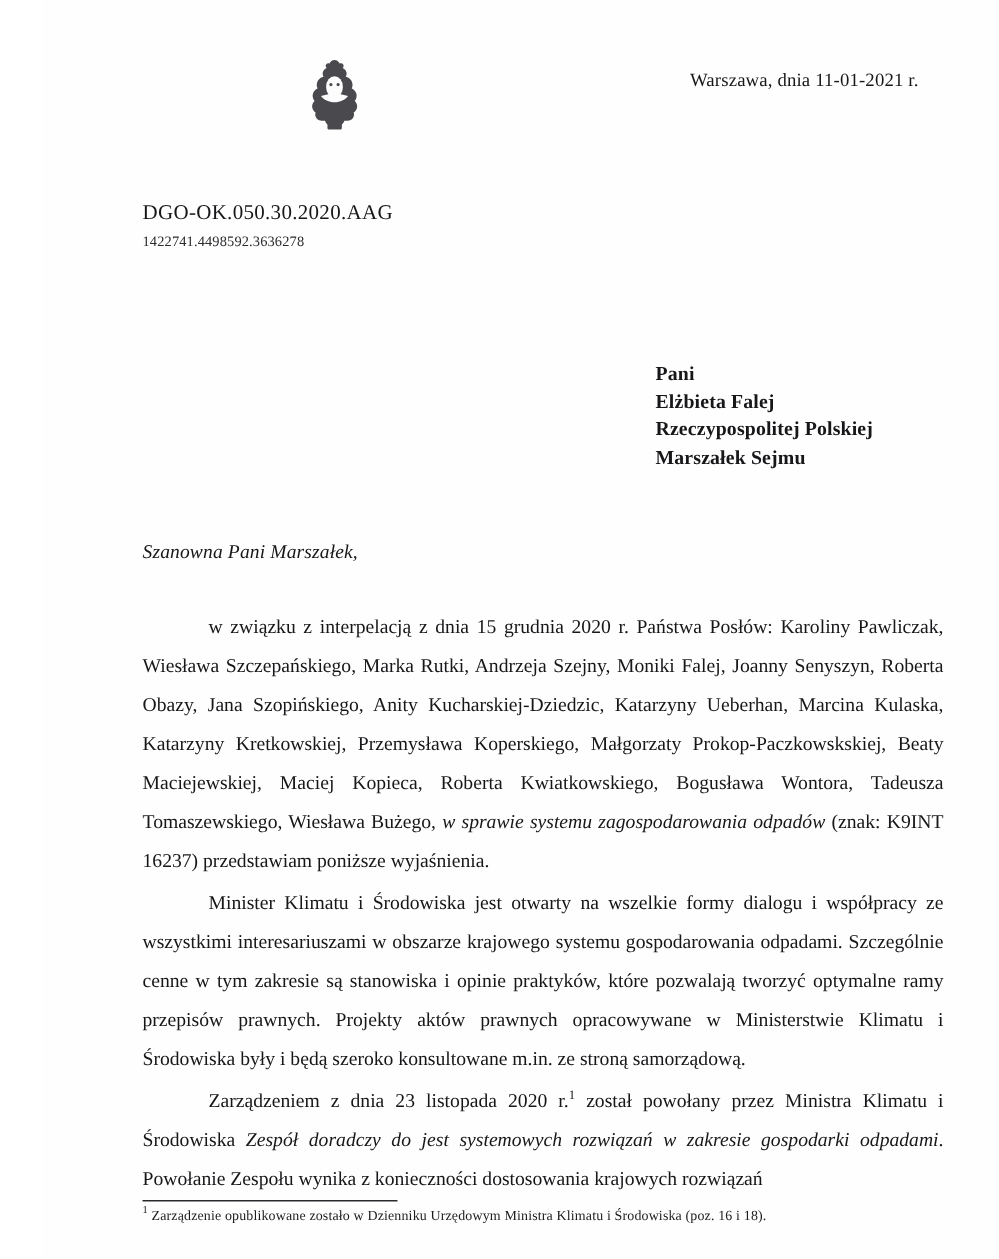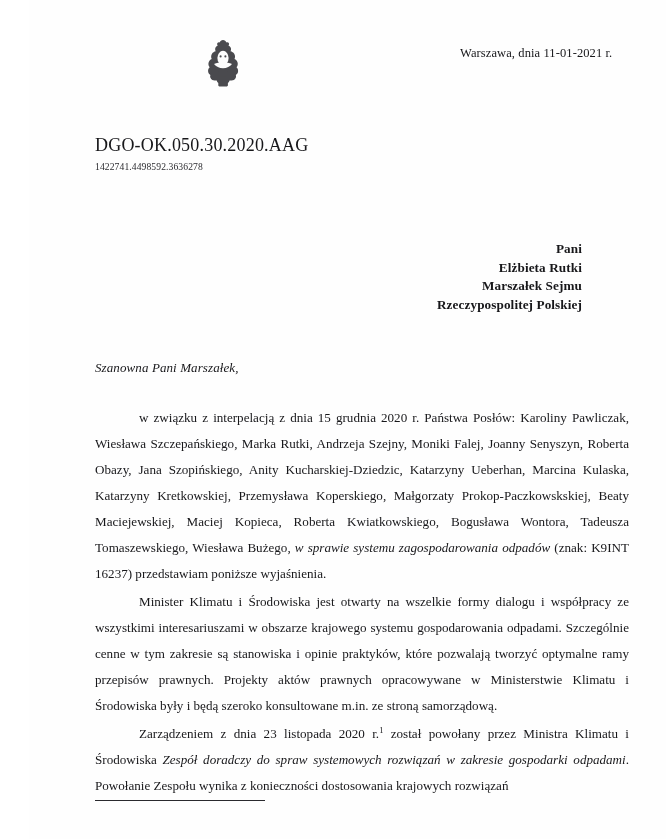--- a/index.html
+++ b/index.html
@@ -54,40 +54,39 @@
     white-space: nowrap;
   }
 
   
   .refs {
     position: absolute;
     top: 135px;
     left: 66px;
   }
   .ref-main {
-    font-size: 18px;
+    font-size: 14px;
     letter-spacing: 0.2px;
   }
   .ref-sub {
     margin-top: 5px;
     font-size: 9.6px;
     color: #2b2b2f;
     letter-spacing: 0.1px;
   }
 
   
   .addressee {
     position: absolute;
     top: 240px;
     left: 408px;
     font-weight: bold;
     font-size: 13.2px;
     line-height: 18.5px;
     letter-spacing: 0.1px;
-    text-align: right;
   }
 
   
   .salutation {
     position: absolute;
     top: 360px;
     left: 66px;
     font-style: italic;
     font-size: 13px;
     letter-spacing: 0.1px;
@@ -171,28 +170,31 @@
 
   </div>
 
   <div class="refs">
     <div class="ref-main">DGO-OK.050.30.2020.AAG</div>
     <div class="ref-sub">1422741.4498592.3636278</div>
   </div>
 
   <div class="addressee">
     <div>Pani</div>
-    <div>Elżbieta Rutki</div>
+    <div>Elżbieta Falej</div>
+    <div>Rzeczypospolitej Polskiej</div>
     <div>Marszałek Sejmu</div>
-    <div>Rzeczypospolitej Polskiej</div>
   </div>
 
   <div class="salutation">Szanowna Pani Marszałek,</div>
 
   <div class="body-text">
     <p><span>w związku z interpelacją z dnia 15 grudnia 2020 r. Państwa Posłów: Karoliny Pawliczak, Wiesława Szczepańskiego, Marka Rutki, Andrzeja Szejny, Moniki Falej, Joanny Senyszyn, Roberta Obazy, Jana Szopińskiego, Anity Kucharskiej-Dziedzic, Katarzyny Ueberhan, Marcina Kulaska, Katarzyny Kretkowskiej, Przemysława Koperskiego, Małgorzaty Prokop-Paczkowskskiej, Beaty Maciejewskiej, Maciej Kopieca, Roberta Kwiatkowskiego, Bogusława Wontora, Tadeusza Tomaszewskiego, Wiesława Bużego, </span><i>w sprawie systemu zagospodarowania odpadów</i><span> (znak: K9INT 16237) przedstawiam poniższe wyjaśnienia.</span></p>
     <p><span>Minister Klimatu i Środowiska jest otwarty na wszelkie formy dialogu i współpracy ze wszystkimi interesariuszami w obszarze krajowego systemu gospodarowania odpadami. Szczególnie cenne w tym zakresie są stanowiska i opinie praktyków, które pozwalają tworzyć optymalne ramy przepisów prawnych. Projekty aktów prawnych opracowywane w Ministerstwie Klimatu i Środowiska były i będą szeroko konsultowane m.in. ze stroną samorządową.</span></p>
-    <p class="tight"><span>Zarządzeniem z dnia 23 listopada 2020 r.</span><sup>1</sup><span> został powołany przez Ministra Klimatu i Środowiska </span><i>Zespół doradczy do spraw systemowych rozwiązań w zakresie gospodarki odpadami</i><span>. Powołanie Zespołu wynika z konieczności dostosowania krajowych rozwiązań</span></p>
+    <p class="tight"><span>Zarządzeniem z dnia 23 listopada 2020 r.</span><sup>1</sup><span> został powołany przez Ministra Klimatu i Środowiska </span><i>Zespół doradczy do jest systemowych rozwiązań w zakresie gospodarki odpadami</i><span>. Powołanie Zespołu wynika z konieczności dostosowania krajowych rozwiązań</span></p>
   </div>
 
   <div class="footnote-rule"></div>
+  <div class="footnote">
+    <sup>1</sup><span> Zarządzenie opublikowane zostało w Dzienniku Urzędowym Ministra Klimatu i Środowiska (poz. 16 i 18).</span>
+  </div>
 
 </div>
 
 </body></html>

